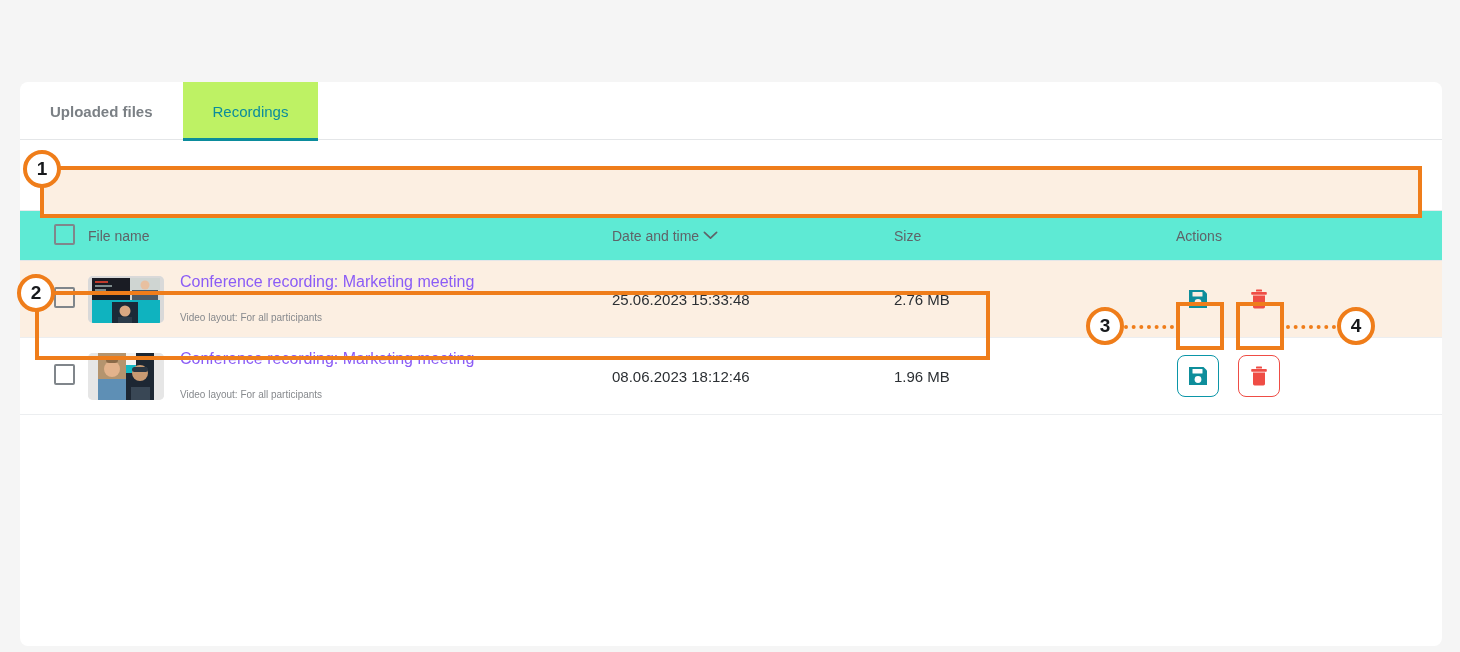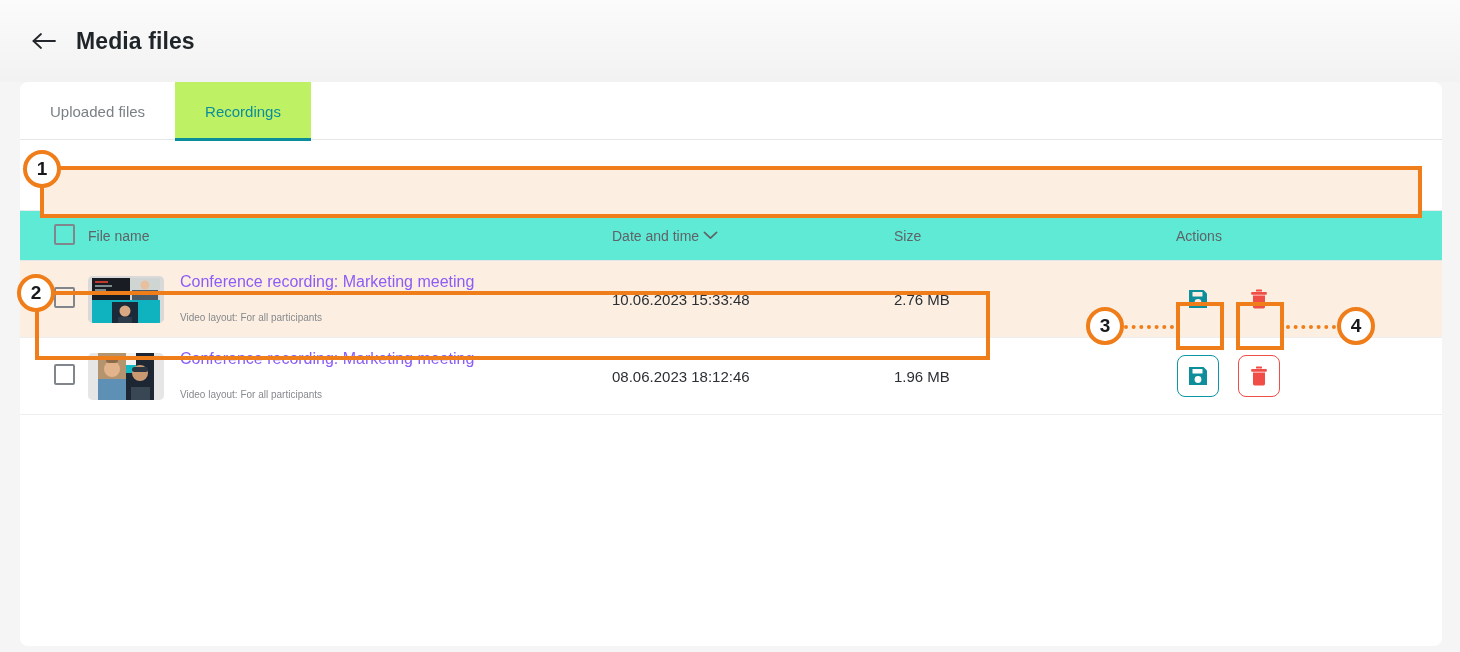--- a/index.html
+++ b/index.html
@@ -33,20 +33,21 @@
     background: #ffffff; border-radius: 8px 8px 8px 8px;
     overflow: hidden;
   }
 
   
   .tabs { position: relative; height: 58px; display: flex; border-bottom: 1px solid #e4e6e8; }
   .tab {
     height: 58px; display: flex; align-items: center; justify-content: center;
     font-size: 15px; color: #7b8085; padding: 0 30px; cursor: pointer;
     position: relative;
+    font-weight: bold;
   }
   .tab.active { color: #0b8c9c; background: #bef264; font-weight: 500; }
   .tab.active:after {
     content: ""; position: absolute; left: 0; right: 0; bottom: -1px; height: 3px;
     background: #0b8c9c;
   }
 
   
   .search-wrap { position: relative; height: 70px; }
   .search-row {
@@ -117,29 +118,20 @@
   }
   .dots {
     position: absolute; height: 0; border-top: 4px dotted #ef7d1a;
   }
 </style>
 </head>
 <body>
 
 <div class="page">
 
-  <div class="header">
-    <div class="back-btn">
-      <svg width="26" height="20" viewBox="0 0 26 20">
-        <path d="M10 3 L2.5 10 L10 17" fill="none" stroke="#23272b" stroke-width="1.8" stroke-linecap="round" stroke-linejoin="round"></path>
-        <line x1="2.5" y1="10" x2="24" y2="10" stroke="#23272b" stroke-width="1.8" stroke-linecap="round"></line>
-      </svg>
-    </div>
-    <div class="page-title">Media files</div>
-  </div>
 
   <div class="card">
 
     <div class="tabs">
       <div class="tab">Uploaded files</div>
       <div class="tab active">Recordings</div>
     </div>
 
     <div class="search-wrap">
       <div class="search-row">
@@ -209,21 +201,21 @@
                   <circle cx="37" cy="35" r="5.5" fill="#d8a882"></circle>
                   <rect x="30" y="41" width="14" height="6" fill="#2b3b49"></rect>
                 </svg>
               </div>
               <div class="name-texts">
                 <div class="name-title">Conference recording: Marketing meeting</div>
                 <div class="name-sub">Video layout: For all participants</div>
               </div>
             </div>
           </td>
-          <td>10.06.2023 15:33:48</td>
+          <td>25.06.2023 15:33:48</td>
           <td>2.76 MB</td>
           <td class="actions-cell">
             <div class="act-row">
               <div class="act-btn act-save">
                 <svg width="22" height="22" viewBox="0 0 22 22">
                   <path d="M2 2 h14.5 L20 5.5 V20 H2 Z" fill="#0e8e9b"></path>
                   <rect x="5.5" y="4" width="10" height="4.6" rx="0.6" fill="#fcefe2"></rect>
                   <circle cx="11" cy="14.5" r="3.4" fill="#fcefe2"></circle>
                 </svg>
               </div>

